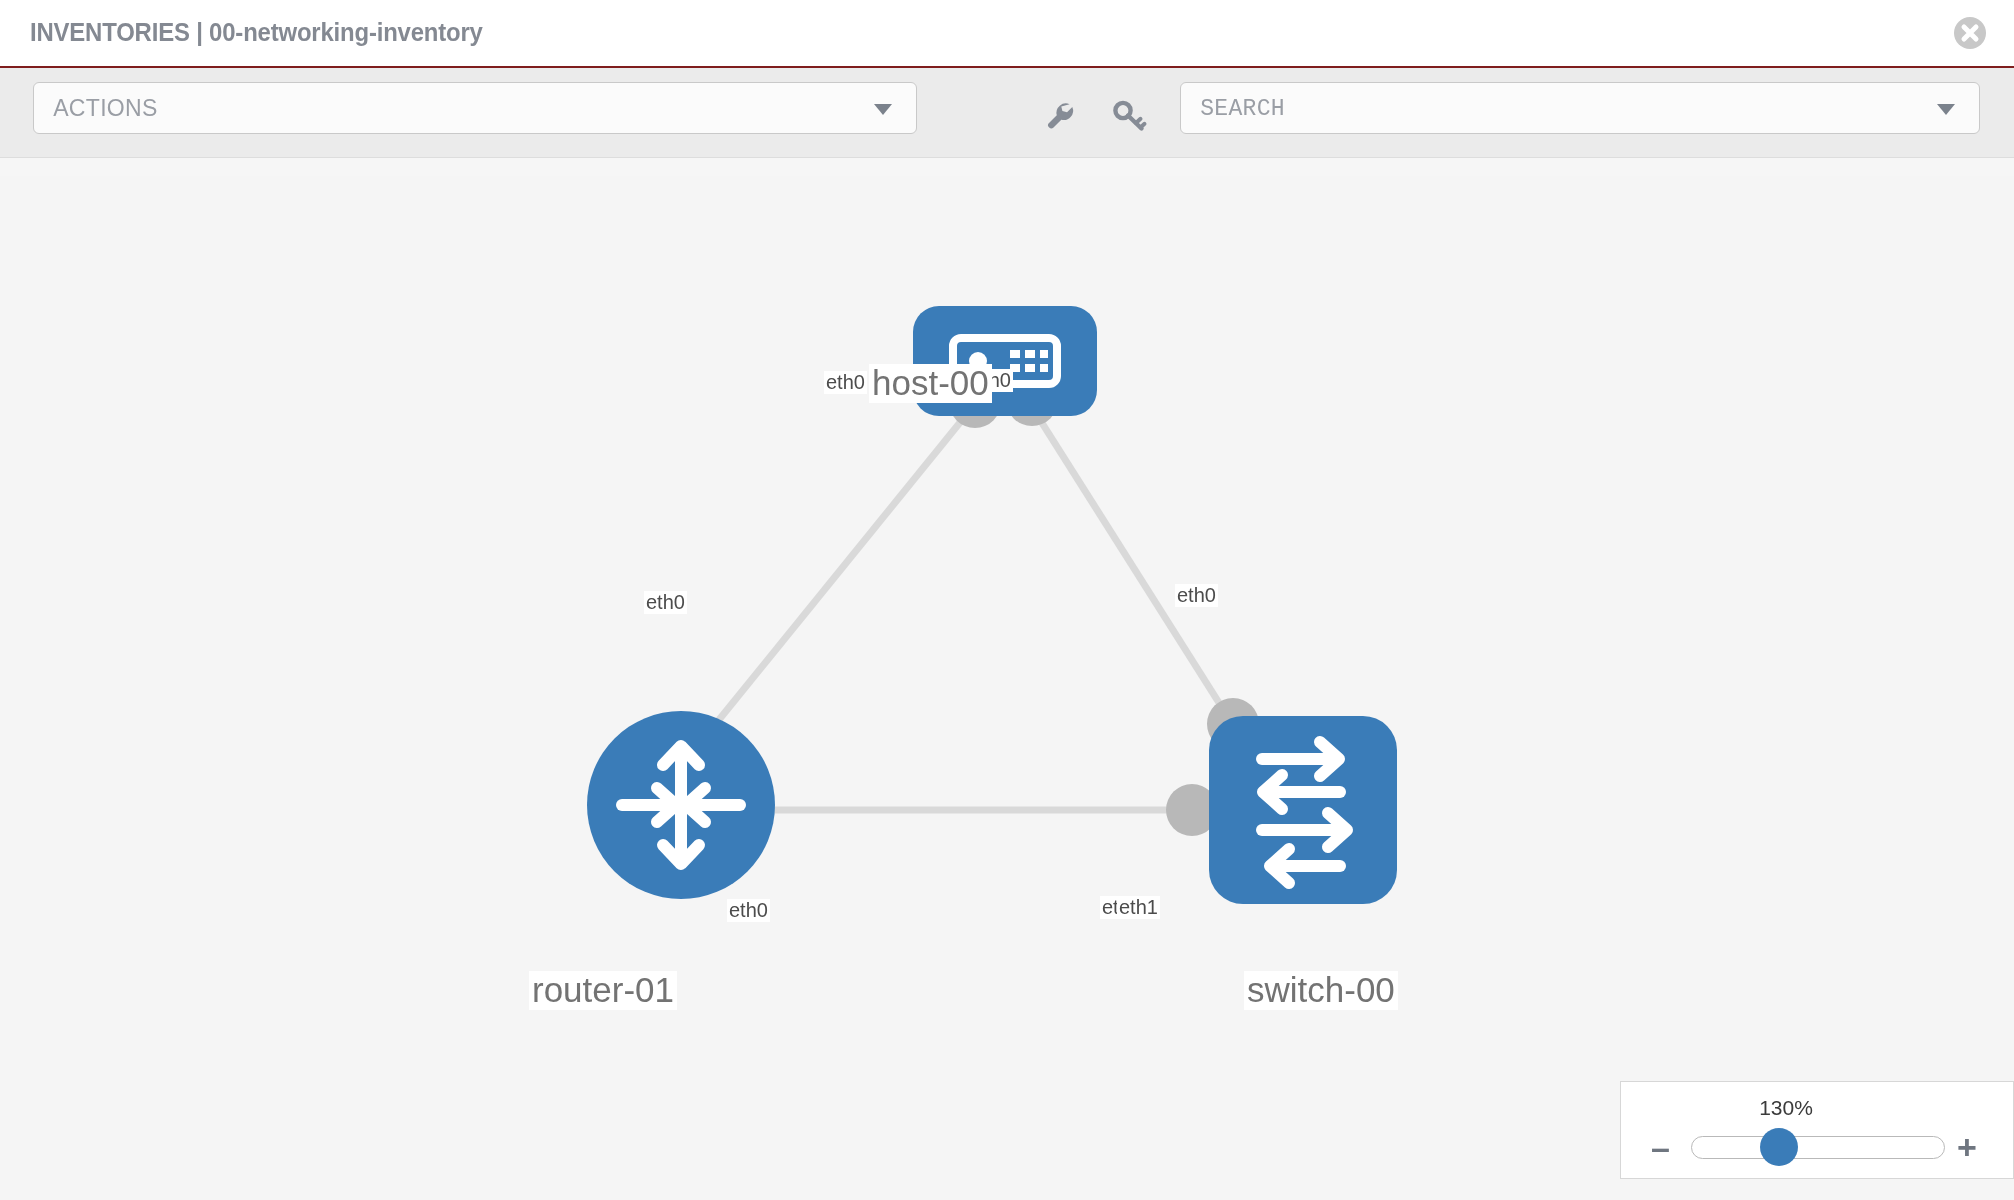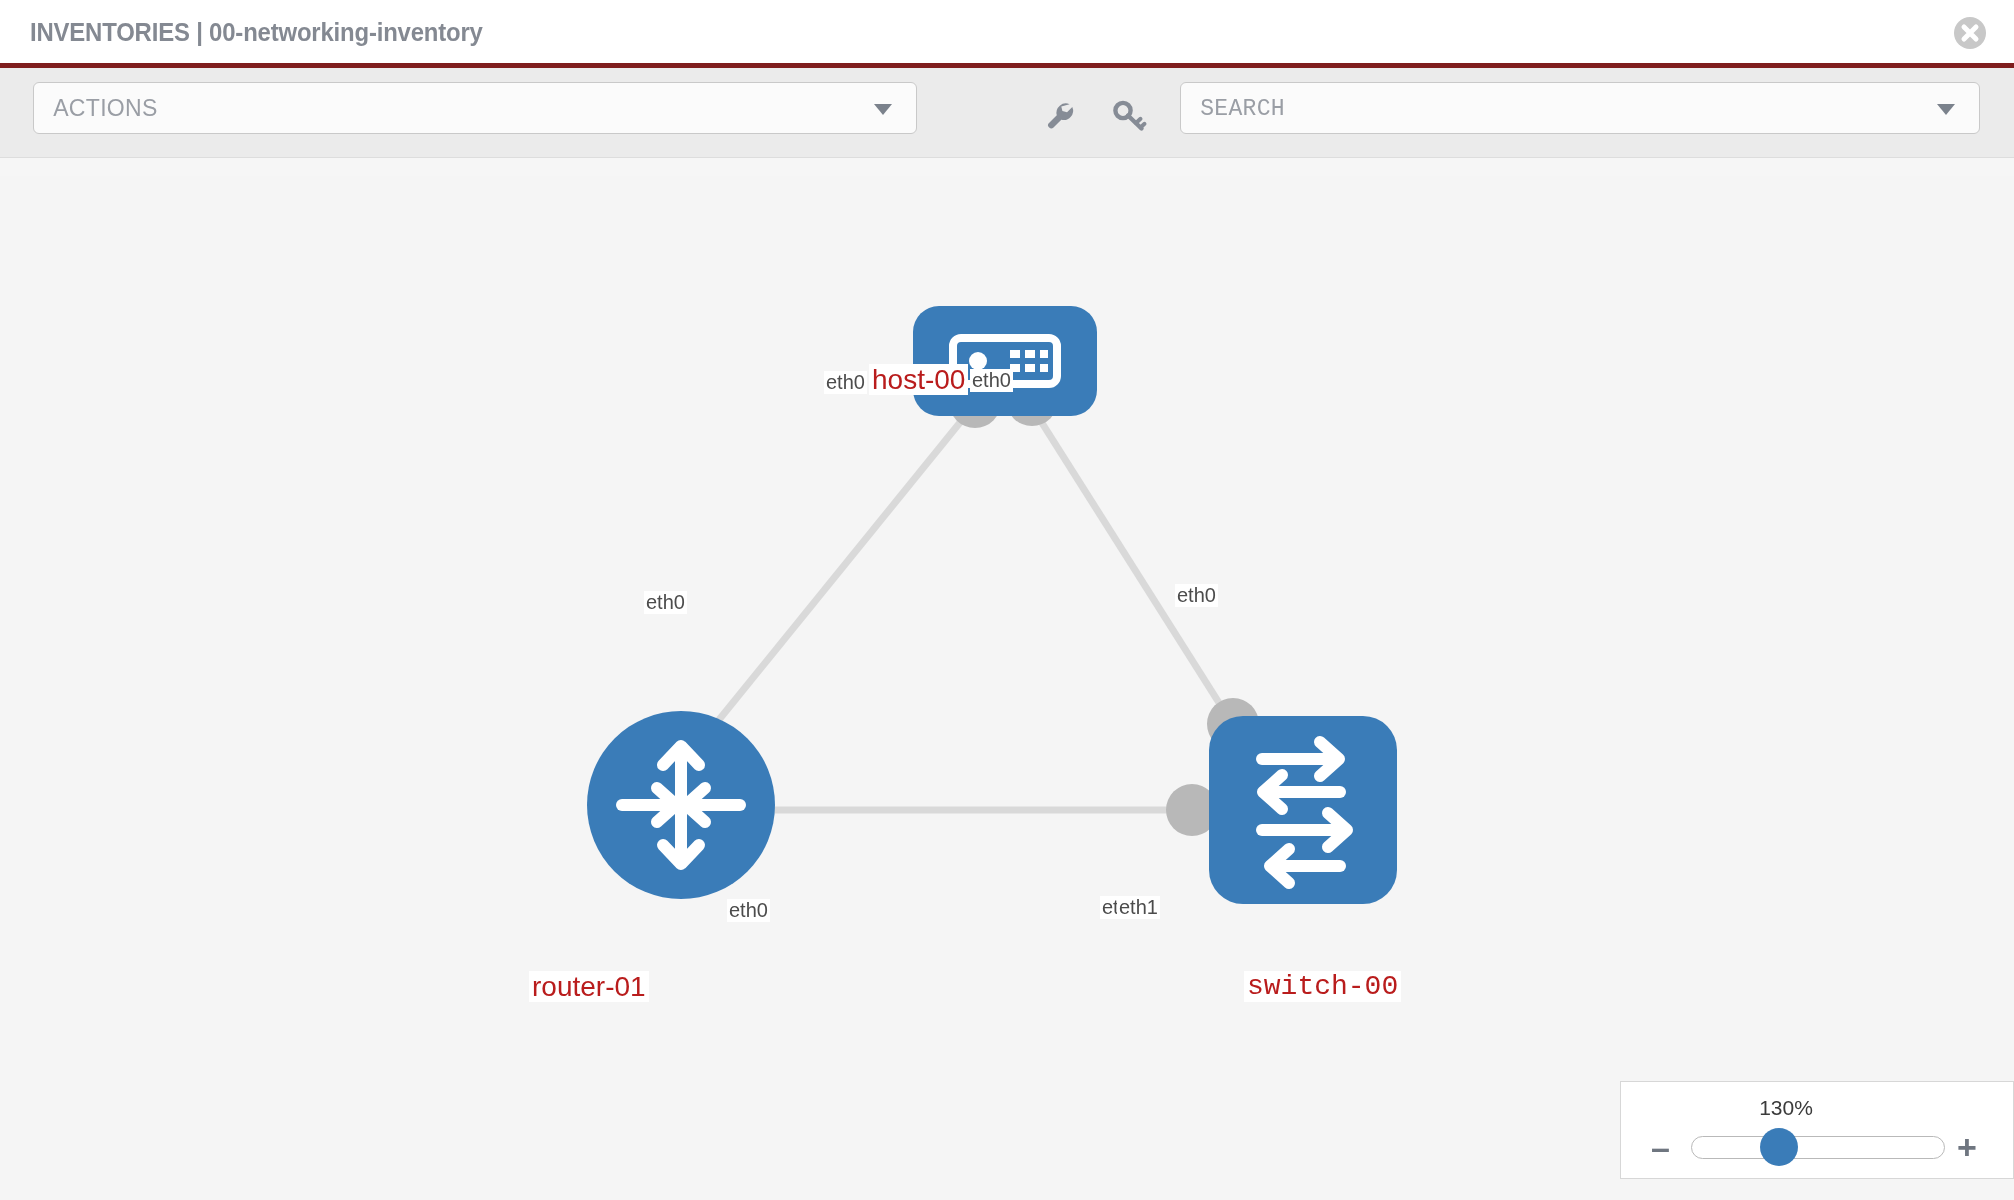--- a/index.html
+++ b/index.html
@@ -8,21 +8,21 @@
     background: #f6f6f6;
     font-family: "Liberation Sans", sans-serif;
     overflow: hidden;
   }
 
   
   .header {
     position: absolute; top: 0; left: 0;
     width: 2014px; height: 68px;
     background: #ffffff;
-    border-bottom: 5px solid #7f1d1d;
+    border-bottom: 2px solid #7f1d1d;
   }
   .page-title {
     position: absolute; left: 30px; top: 17px;
     font-size: 26px; font-weight: bold;
     color: #848992;
     letter-spacing: -0.2px;
     white-space: nowrap;
     transform: scaleX(0.92);
     transform-origin: left center;
   }
@@ -87,21 +87,21 @@
 
   
   .edge-label, .node-label {
     position: absolute;
     background: #ffffff;
     color: #4c4c4c;
     white-space: nowrap;
     line-height: 1.05;
   }
   .edge-label { font-size: 20px; padding: 1px 2px; }
-  .node-label { font-size: 28px; padding: 1px 3px; color: #b91c1c; }
+  .node-label { font-size: 35px; padding: 1px 3px; color: #737373; }
 
   
   .zoom-panel {
     position: absolute;
     left: 1620px; top: 1081px;
     width: 394px; height: 98px;
     background: #ffffff;
     border: 1px solid #d7d7d7;
   }
   .zoom-value {
@@ -258,21 +258,21 @@
   <div class="edge-label" style="left:824px; top:195px;">eth0</div>
   <div class="edge-label" style="left:970px; top:193px;">eth0</div>
   <div class="edge-label" style="left:644px; top:415px;">eth0</div>
   <div class="edge-label" style="left:1175px; top:408px;">eth0</div>
   <div class="edge-label" style="left:1100px; top:720px; z-index:1;">eth0</div>
   <div class="edge-label" style="left:1117px; top:720px; z-index:2;">eth1</div>
   <div class="edge-label" style="left:727px; top:723px;">eth0</div>
 
   <div class="node-label" style="left:869px; top:188px;">host-00</div>
   <div class="node-label" style="left:529px; top:795px;">router-01</div>
-  <div class="node-label" style="left:1244px; top:795px;font-family:Liberation Mono, monospace;">switch-00</div>
+  <div class="node-label" style="left:1244px; top:795px;">switch-00</div>
 </div>
 
 <div class="zoom-panel">
   <div class="zoom-value">130%</div>
   <div class="zoom-minus">–</div>
   <div class="zoom-track"></div>
   <div class="zoom-thumb"></div>
   <div class="zoom-plus">+</div>
 </div>
 

